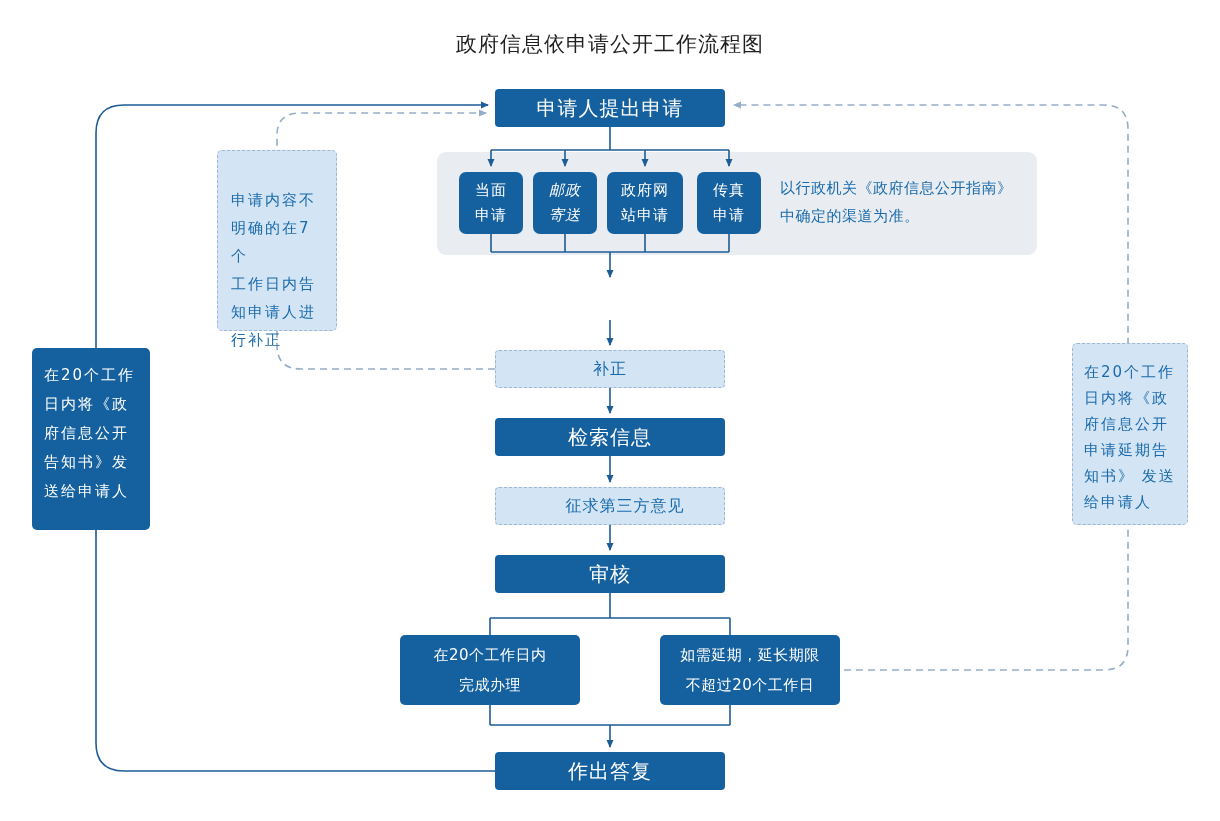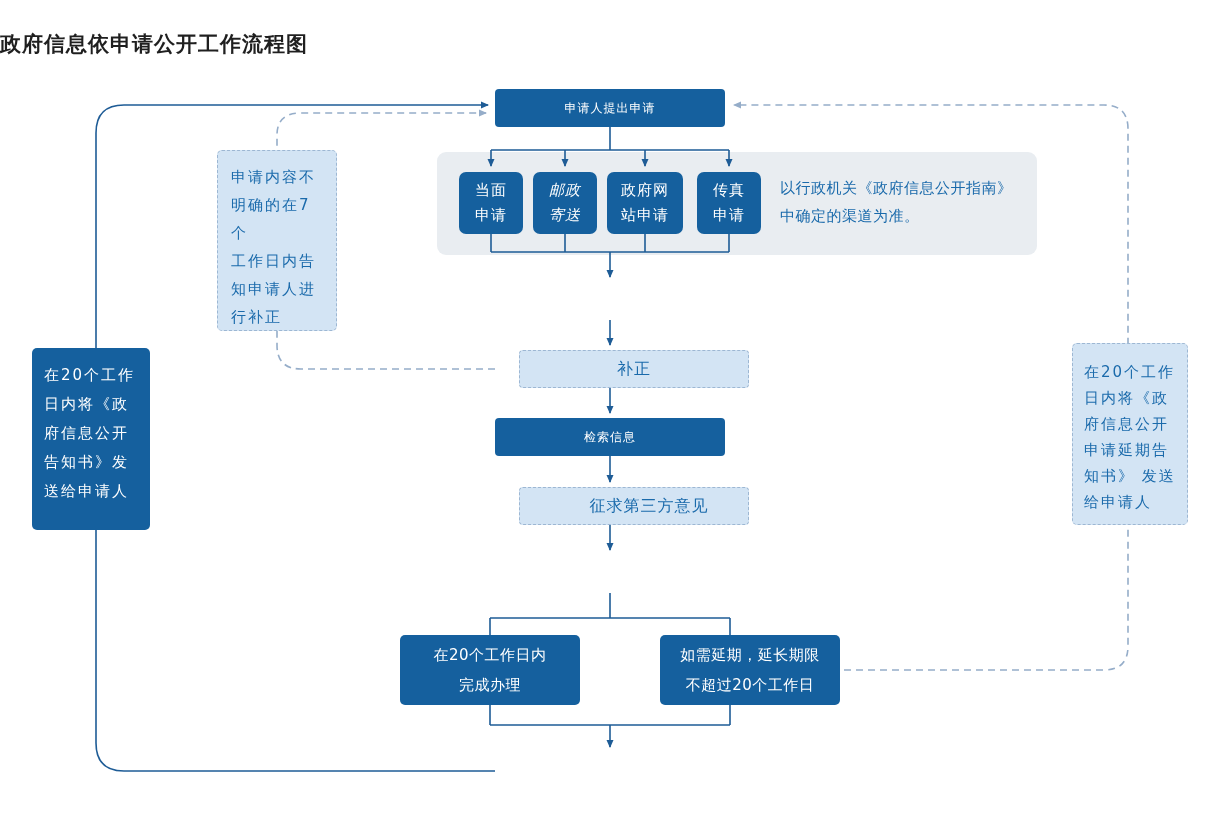--- a/index.html
+++ b/index.html
@@ -11,49 +11,49 @@
     --line-dashed:#95adc9;
     --note-text:#1a6aab;
     --title-text:#1f1f1f;
   }
   html,body{margin:0;padding:0;background:#fff;}
   .stage{
     position:relative;width:1220px;height:821px;background:#ffffff;
     font-family:"DejaVu Sans","Liberation Sans",sans-serif;overflow:hidden;
   }
   .title{
-    position:absolute;left:0;top:30px;width:100%;text-align:left;
-    font-size:21px;font-weight:bold;color:var(--title-text);letter-spacing:1px;
+    position:absolute;left:0;top:30px;width:100%;text-align:center;
+    font-size:21px;font-weight:normal;color:var(--title-text);letter-spacing:1px;
   }
   .abs{position:absolute;box-sizing:border-box;}
   .node{
     background:var(--dark-blue);color:#ffffff;border-radius:4px;
     display:flex;align-items:center;justify-content:center;text-align:center;
-    font-size:12px;letter-spacing:1px;white-space:pre-line;line-height:24px;
+    font-size:20px;letter-spacing:1px;white-space:pre-line;line-height:24px;
   }
   .node-light{
     background:var(--light-blue-fill);color:var(--note-text);
     border:1.6px dashed var(--light-blue-border);border-radius:4px;
     display:flex;align-items:center;justify-content:center;text-align:center;
-    font-size:16px;letter-spacing:1px;margin-left:24px;
+    font-size:16px;letter-spacing:1px;
   }
   .channel{
     background:var(--dark-blue);color:#ffffff;border-radius:7px;
     display:flex;align-items:center;justify-content:center;text-align:center;
     font-size:15px;line-height:25px;white-space:pre-line;letter-spacing:1px;
   }
   .panel{background:var(--panel-bg);border-radius:9px;}
   .panel-note{
     color:var(--note-text);font-size:15px;line-height:28px;white-space:pre-line;
     letter-spacing:0.5px;
   }
   .side-note{
     background:var(--light-blue-fill);border:1.6px dashed var(--light-blue-border);
     border-radius:5px;color:var(--note-text);font-size:15px;line-height:28px;
-    padding:12px 13px;white-space:pre-line;letter-spacing:2px;
+    padding:35px 13px;white-space:pre-line;letter-spacing:2px;
   }
   .tall-dark{
     background:var(--dark-blue);border-radius:5px;color:#ffffff;
     font-size:15px;line-height:29px;padding:13px 12px;white-space:pre-line;
     letter-spacing:2px;
   }
   .branch{
     background:var(--dark-blue);color:#ffffff;border-radius:5px;
     display:flex;align-items:center;justify-content:center;text-align:center;
     font-size:15px;line-height:30px;white-space:pre-line;letter-spacing:0.5px;
@@ -120,26 +120,28 @@
   <div class="abs panel-note layer-node" style="left:780px;top:174px;width:250px;">以行政机关《政府信息公开指南》
 中确定的渠道为准。</div>
 
 
   <div class="abs node-light layer-node" style="left:495px;top:350px;width:230px;height:38px;">补正</div>
 
   <div class="abs node layer-node" style="left:495px;top:418px;width:230px;height:38px;">检索信息</div>
 
   <div class="abs node-light layer-node" style="left:495px;top:487px;width:230px;height:38px;padding-left:30px;">征求第三方意见</div>
 
+  <div class="abs node layer-node" style="left:495px;top:555px;width:230px;height:38px;">审核</div>
 
   <div class="abs branch layer-node" style="left:400px;top:635px;width:180px;height:70px;">在20个工作日内
 完成办理</div>
   <div class="abs branch layer-node" style="left:640px;top:635px;width:180px;height:70px;margin-left:20px;">如需延期，延长期限
 不超过20个工作日</div>
 
+  <div class="abs node layer-node" style="left:495px;top:752px;width:230px;height:38px;">作出答复</div>
 
   <div class="abs tall-dark layer-node" style="left:32px;top:348px;width:118px;height:182px;">在20个工作
 日内将《政
 府信息公开
 告知书》发
 送给申请人</div>
 
   <div class="abs side-note layer-node" style="left:217px;top:150px;width:120px;height:181px;">申请内容不
 明确的在7个
 工作日内告

